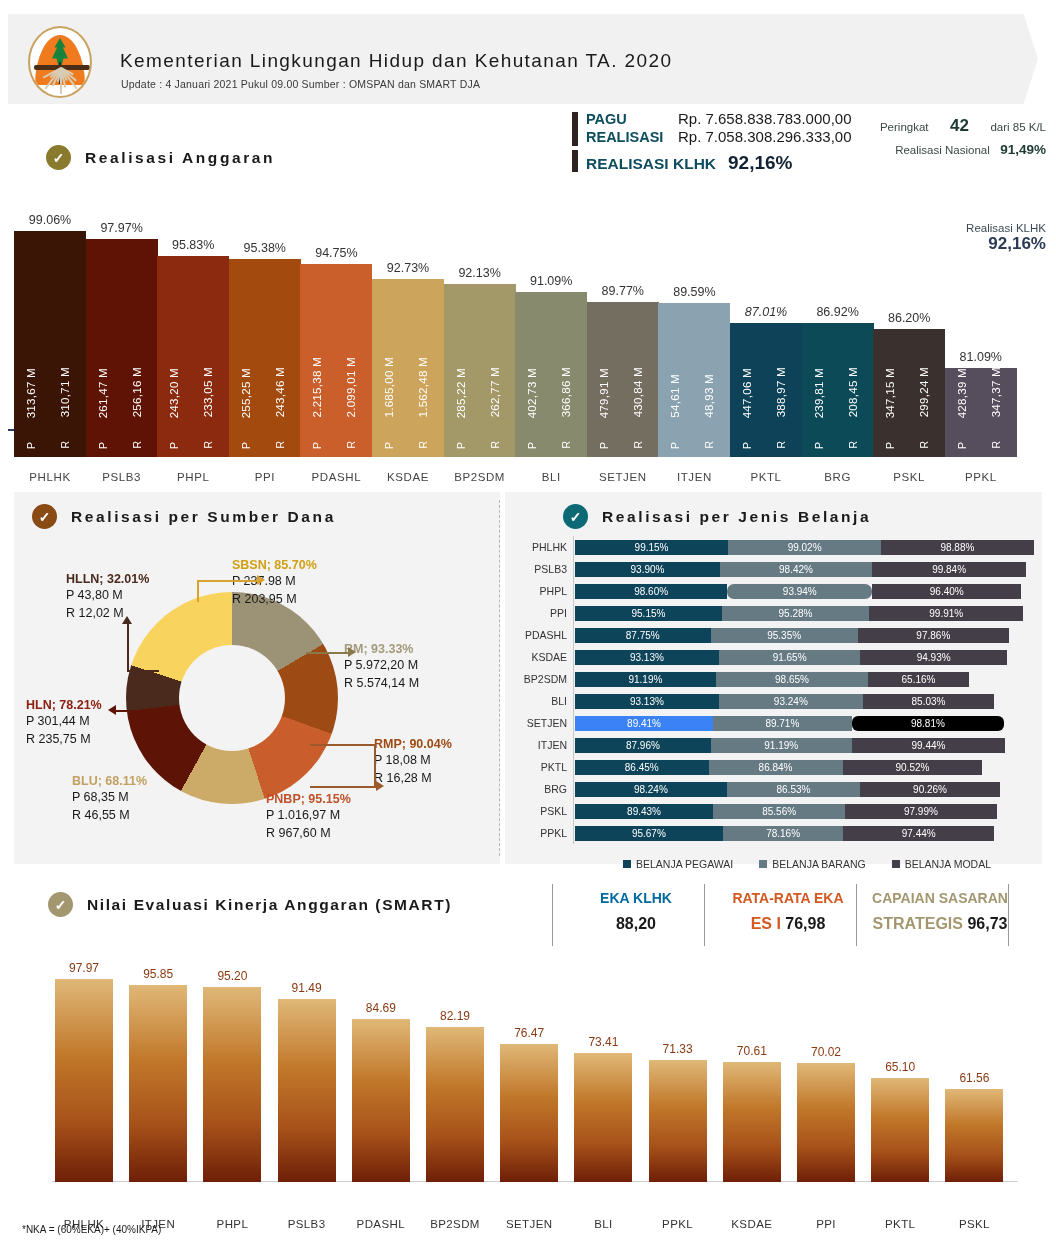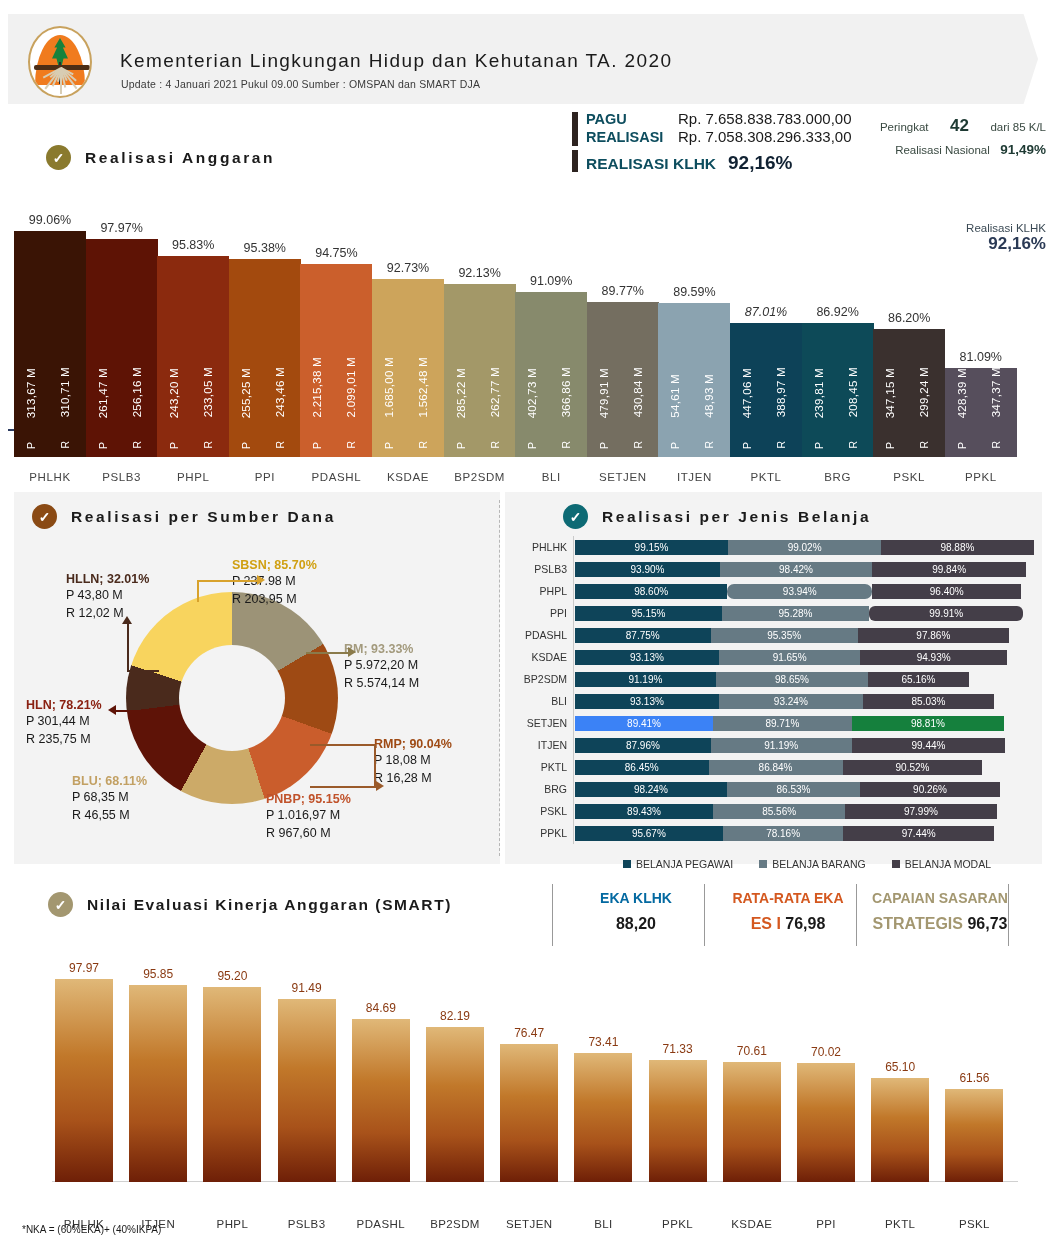--- a/index.html
+++ b/index.html
@@ -554,21 +554,21 @@
       <div class="sb-row" style="top: 48px; width: 537px;">
         <div class="sb-lab">PHPL</div>
         <div class="sb-seg" style="left: 70px; width: 152.278px; background: rgb(14, 68, 89);">98.60%</div>
         <div class="sb-seg" style="left: 222.278px; width: 145.081px; background: rgb(102, 122, 132); border-radius: 7px;">93.94%</div>
         <div class="sb-seg" style="left: 367.359px; width: 148.88px; background: rgb(68, 62, 72);">96.40%</div>
       </div>
       <div class="sb-row" style="top: 70px; width: 537px;">
         <div class="sb-lab">PPI</div>
         <div class="sb-seg" style="left: 70px; width: 146.95px; background: rgb(14, 68, 89);">95.15%</div>
         <div class="sb-seg" style="left: 216.95px; width: 147.15px; background: rgb(102, 122, 132);">95.28%</div>
-        <div class="sb-seg" style="left: 364.1px; width: 154.301px; background: rgb(68, 62, 72); border-radius: 6px;">99.91%</div>
+        <div class="sb-seg" style="left: 364.1px; width: 154.301px; background: rgb(68, 62, 72);">99.91%</div>
       </div>
       <div class="sb-row" style="top: 92px; width: 537px;">
         <div class="sb-lab">PDASHL</div>
         <div class="sb-seg" style="left: 70px; width: 135.521px; background: rgb(14, 68, 89);">87.75%</div>
         <div class="sb-seg" style="left: 205.521px; width: 147.259px; background: rgb(102, 122, 132);">95.35%</div>
         <div class="sb-seg" style="left: 352.78px; width: 151.135px; background: rgb(68, 62, 72);">97.86%</div>
       </div>
       <div class="sb-row" style="top: 114px; width: 537px;">
         <div class="sb-lab">KSDAE</div>
         <div class="sb-seg" style="left: 70px; width: 143.83px; background: rgb(14, 68, 89);">93.13%</div>
@@ -584,21 +584,21 @@
       <div class="sb-row" style="top: 158px; width: 537px;">
         <div class="sb-lab">BLI</div>
         <div class="sb-seg" style="left: 70px; width: 143.83px; background: rgb(14, 68, 89);">93.13%</div>
         <div class="sb-seg" style="left: 213.83px; width: 144px; background: rgb(102, 122, 132);">93.24%</div>
         <div class="sb-seg" style="left: 357.83px; width: 131.32px; background: rgb(68, 62, 72);">85.03%</div>
       </div>
       <div class="sb-row" style="top: 180px; width: 537px;">
         <div class="sb-lab">SETJEN</div>
         <div class="sb-seg" style="left: 70px; width: 138.085px; background: #3b82f6;">89.41%</div>
         <div class="sb-seg" style="left: 208.085px; width: 138.548px; background: rgb(102, 122, 132);">89.71%</div>
-        <div class="sb-seg" style="left: 346.633px; width: 152.602px; background: #15803d;">98.81%</div>
+        <div class="sb-seg" style="left: 346.633px; width: 152.602px; background: #000000; border-radius: 6px;">98.81%</div>
       </div>
       <div class="sb-row" style="top: 202px; width: 537px;">
         <div class="sb-lab">ITJEN</div>
         <div class="sb-seg" style="left: 70px; width: 135.845px; background: rgb(14, 68, 89);">87.96%</div>
         <div class="sb-seg" style="left: 205.845px; width: 140.834px; background: rgb(102, 122, 132);">91.19%</div>
         <div class="sb-seg" style="left: 346.679px; width: 153.575px; background: rgb(68, 62, 72);">99.44%</div>
       </div>
       <div class="sb-row" style="top: 224px; width: 537px;">
         <div class="sb-lab">PKTL</div>
         <div class="sb-seg" style="left: 70px; width: 133.513px; background: rgb(14, 68, 89);">86.45%</div>

